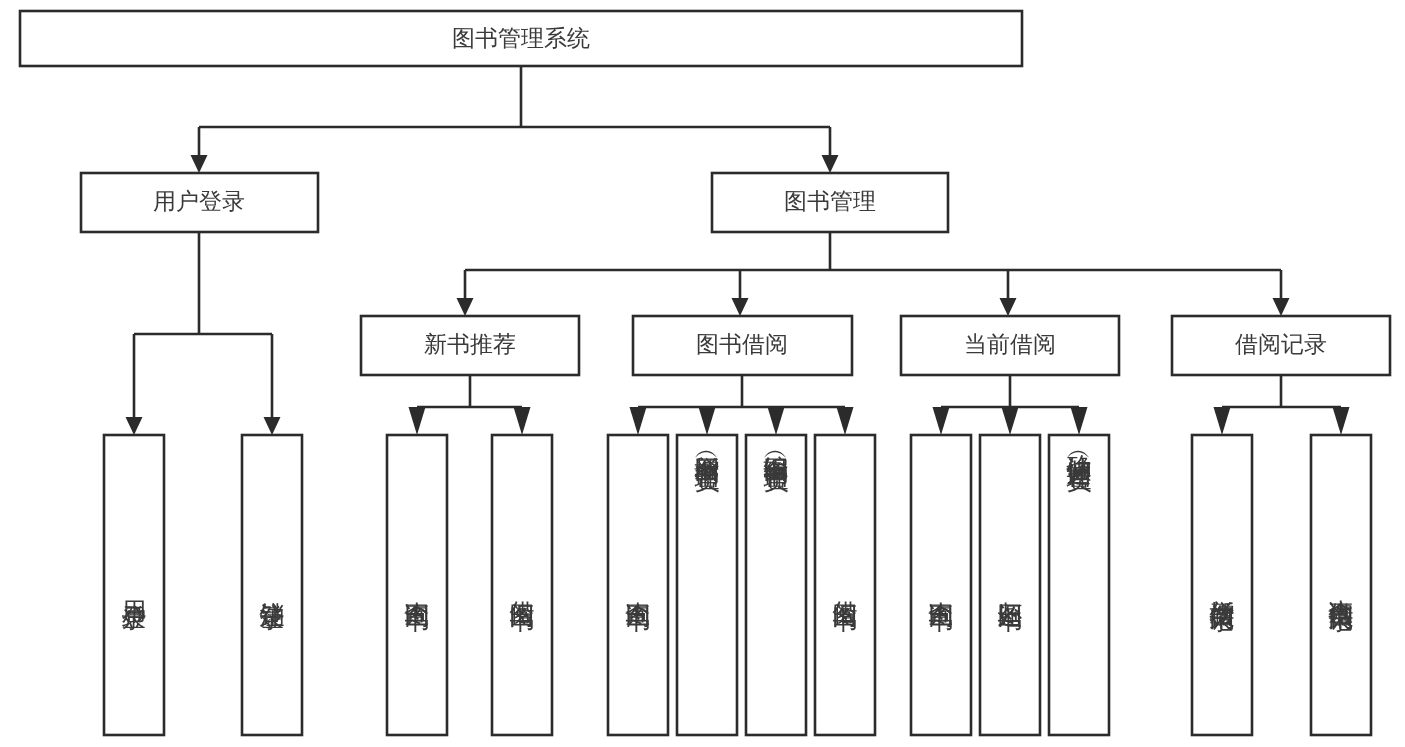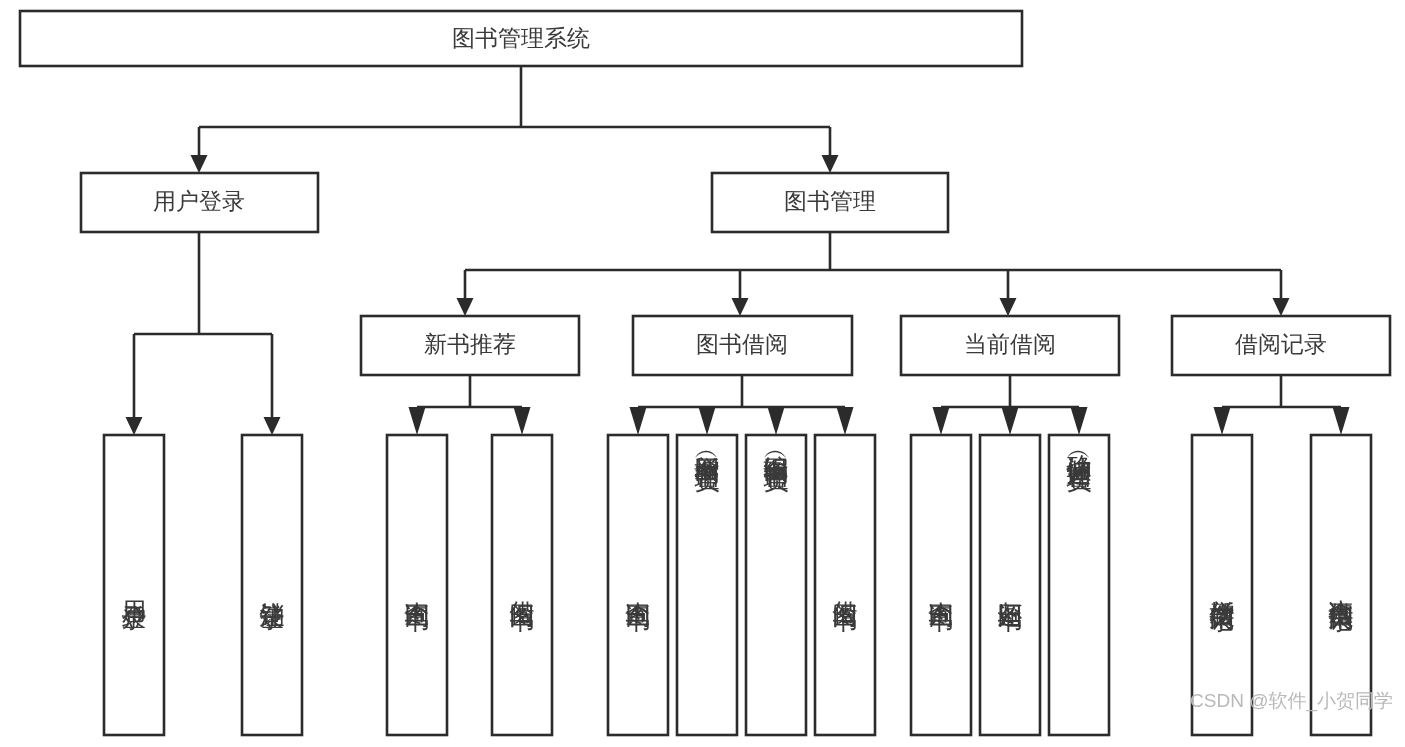--- a/index.html
+++ b/index.html
@@ -272,14 +272,13 @@
     <span class="leaf-label">确认归还（管理员）</span>
   </div>
 
   <div class="leaf-label-wrap" style="left:1192px; top:435px; width:60px; height:300px;">
     <span class="leaf-label">新增借阅记录</span>
   </div>
   <div class="leaf-label-wrap" style="left:1311px; top:435px; width:60px; height:300px;">
     <span class="leaf-label">查询借阅记录</span>
   </div>
 
-  <div class="watermark">CSDN @软件_小贺同学</div>
 </div>
 
 </body></html>

